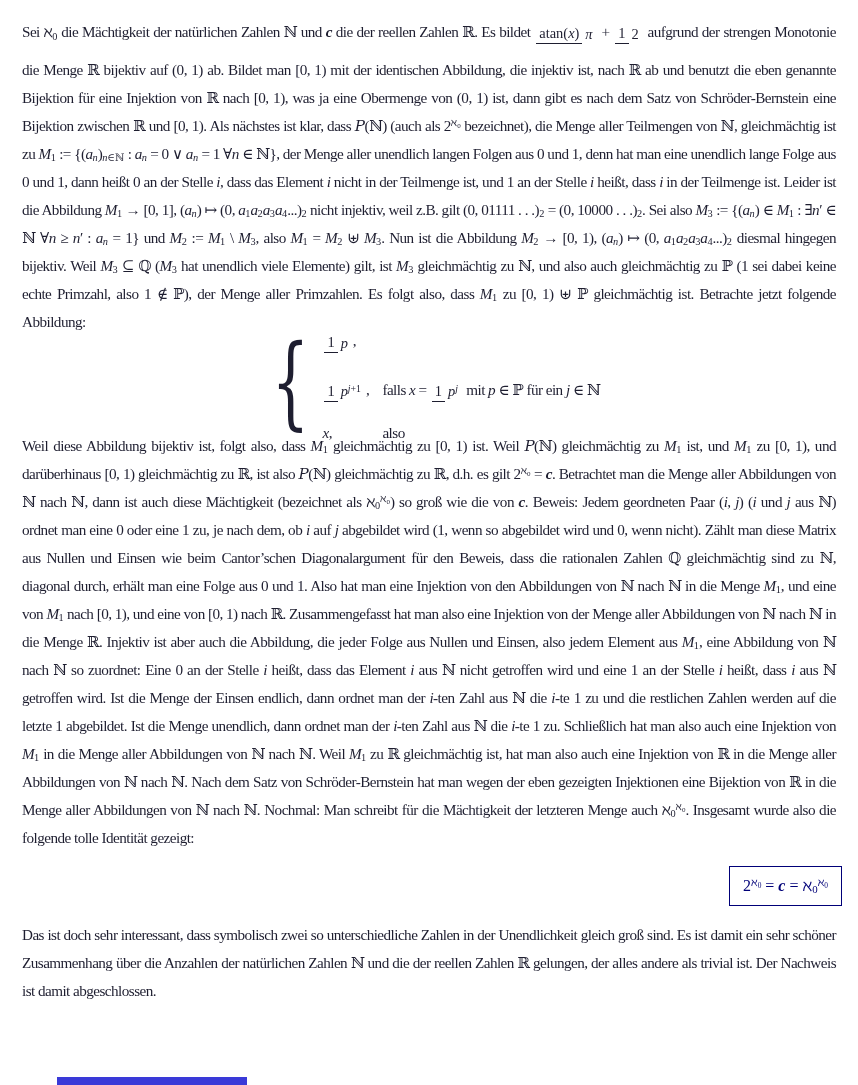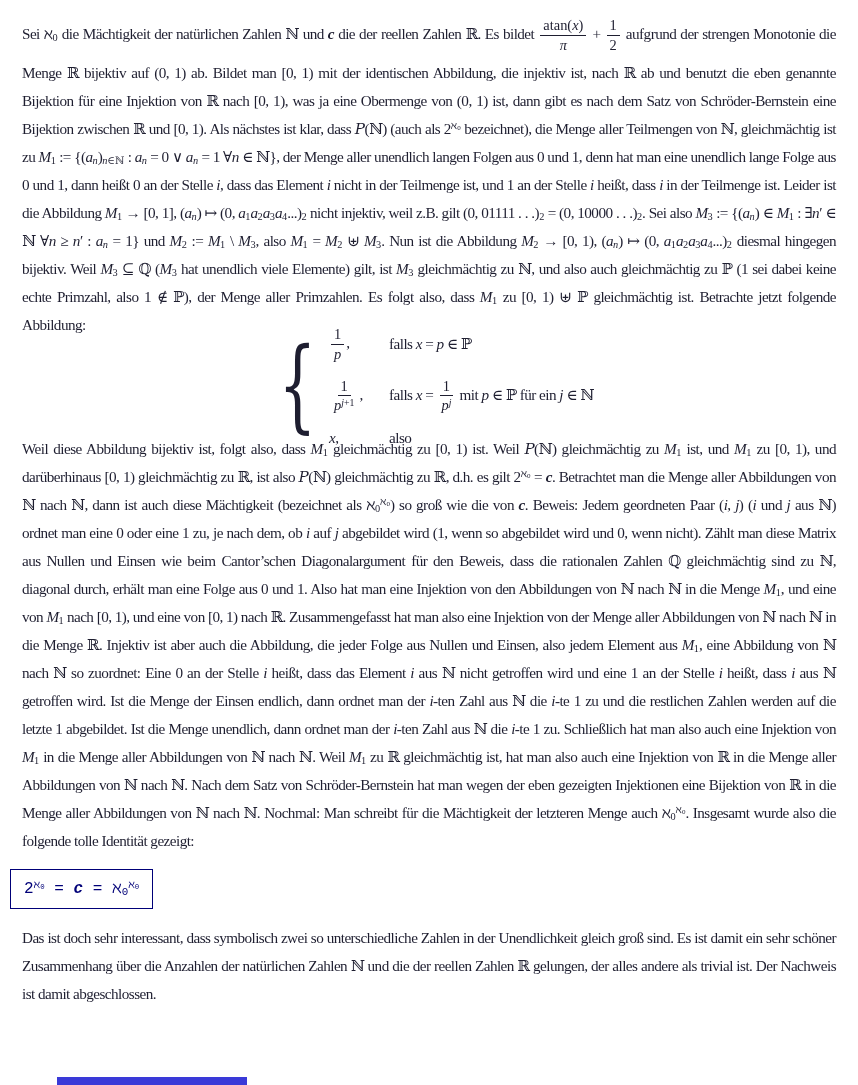--- a/index.html
+++ b/index.html
@@ -16,42 +16,42 @@
   }
   .para { margin:0; padding:0 22px; text-align:justify; }
   .para.first { padding-top:12px; }
   i { font-style:italic; }
   sub, sup { font-size:68%; line-height:0; letter-spacing:0; position:relative; vertical-align:baseline; }
   sup { top:-0.45em; }
   sub { top:0.22em; }
   .frak { font-style:italic; font-weight:bold; }
   .scr  { font-style:italic; font-family:"DejaVu Serif",serif; }
   .frac {
-    display:inline-flex; flex-direction:column; align-items:center;
+    display:inline-flex; flex-direction:row; align-items:center;
     vertical-align:middle; line-height:1.3; font-size:0.95em;
-    margin:4px 2px; letter-spacing:0; text-align:center;
+    margin:12px 2px; letter-spacing:0; text-align:center;
   }
   .frac .num { border-bottom:1px solid currentColor; padding:0 3px; }
   .frac .den { padding:0 3px; }
   .equation {
     height:96px; margin:0; padding:0 22px;
     display:flex; align-items:center; justify-content:center;
   }
   .eq-lhs { white-space:nowrap; }
   .brace {
     display:inline-block; font-family:"DejaVu Serif",serif;
     font-size:96px; line-height:92px; font-weight:400;
     transform:scale(0.62,1.05); transform-origin:center;
     margin:0 2px 6px 2px;
   }
   .cases { display:flex; flex-direction:column; gap:5px; }
   .case-row { display:grid; grid-template-columns:60px auto; align-items:center; min-height:20px; }
   .case-value { white-space:nowrap; }
   .case-cond { white-space:nowrap; }
-  .identity-wrap { text-align:left; margin:14px 10px 15px;font-family:Liberation Mono, monospace; }
+  .identity-wrap { text-align:right; margin:14px 16px 15px; }
   .identity-box {
     display:inline-block;
     border:1.5px solid var(--navy,#000078);
     color:var(--navy,#000078);
     padding:8px 13px;
     font-size:16px; line-height:22px; letter-spacing:0;
   }
   .partial-box {
     position:absolute; left:57px; top:1077px;
     width:190px; height:8px;
@@ -72,21 +72,20 @@
       </span> aufgrund der strengen Monotonie die Menge ℝ bijektiv auf (0, 1) ab. Bildet man [0, 1) mit der identischen Abbildung, die injektiv ist, nach ℝ ab und benutzt die eben genannte Bijektion für eine Injektion von ℝ nach [0, 1), was ja eine Obermenge von (0, 1) ist, dann gibt es nach dem Satz von Schröder-Bernstein eine Bijektion zwischen ℝ und [0, 1). Als nächstes ist klar, dass <span class="scr">P</span>(ℕ) (auch als 2<sup>ℵ<sub>0</sub></sup> bezeichnet), die Menge aller Teilmengen von ℕ, gleichmächtig ist zu <i>M</i><sub>1</sub> := {(<i>a<sub>n</sub></i>)<sub><i>n</i>∈ℕ</sub> : <i>a<sub>n</sub></i> = 0 ∨ <i>a<sub>n</sub></i> = 1 ∀<i>n</i> ∈ ℕ}, der Menge aller unendlich langen Folgen aus 0 und 1, denn hat man eine unendlich lange Folge aus 0 und 1, dann heißt 0 an der Stelle <i>i</i>, dass das Element <i>i</i> nicht in der Teilmenge ist, und 1 an der Stelle <i>i</i> heißt, dass <i>i</i> in der Teilmenge ist. Leider ist die Abbildung <i>M</i><sub>1</sub> → [0, 1], (<i>a<sub>n</sub></i>) ↦ (0, <i>a</i><sub>1</sub><i>a</i><sub>2</sub><i>a</i><sub>3</sub><i>a</i><sub>4</sub>...)<sub>2</sub> nicht injektiv, weil z.B. gilt (0, 01111 . . .)<sub>2</sub> = (0, 10000 . . .)<sub>2</sub>. Sei also <i>M</i><sub>3</sub> := {(<i>a<sub>n</sub></i>) ∈ <i>M</i><sub>1</sub> : ∃<i>n</i>′ ∈ ℕ ∀<i>n</i> ≥ <i>n</i>′ : <i>a<sub>n</sub></i> = 1} und <i>M</i><sub>2</sub> := <i>M</i><sub>1</sub> \ <i>M</i><sub>3</sub>, also <i>M</i><sub>1</sub> = <i>M</i><sub>2</sub> ⊎ <i>M</i><sub>3</sub>. Nun ist die Abbildung <i>M</i><sub>2</sub> → [0, 1), (<i>a<sub>n</sub></i>) ↦ (0, <i>a</i><sub>1</sub><i>a</i><sub>2</sub><i>a</i><sub>3</sub><i>a</i><sub>4</sub>...)<sub>2</sub> diesmal hingegen bijektiv. Weil <i>M</i><sub>3</sub> ⊆ ℚ (<i>M</i><sub>3</sub> hat unendlich viele Elemente) gilt, ist <i>M</i><sub>3</sub> gleichmächtig zu ℕ, und also auch gleichmächtig zu ℙ (1 sei dabei keine echte Primzahl, also 1 ∉ ℙ), der Menge aller Primzahlen. Es folgt also, dass <i>M</i><sub>1</sub> zu [0, 1) ⊎ ℙ gleichmächtig ist. Betrachte jetzt folgende Abbildung:</div>
 
   <div class="equation">
     <span class="brace">{</span>
     <div class="cases">
       <div class="case-row">
         <span class="case-value"><span class="frac">
               <span class="num">1</span>
               <span class="den"><i>p</i></span>
             </span>,</span>
-        <span class="case-cond">falls <i>x</i> = <i>p</i> ∈ ℙ</span>
       </div>
       <div class="case-row">
         <span class="case-value"><span class="frac">
               <span class="num">1</span>
               <span class="den"><i>p</i><sup><i>j</i>+1</sup></span>
             </span>,</span>
         <span class="case-cond">falls <i>x</i> = <span class="frac">
               <span class="num">1</span>
               <span class="den"><i>p</i><sup><i>j</i></sup></span>
             </span> mit <i>p</i> ∈ ℙ für ein <i>j</i> ∈ ℕ</span>

